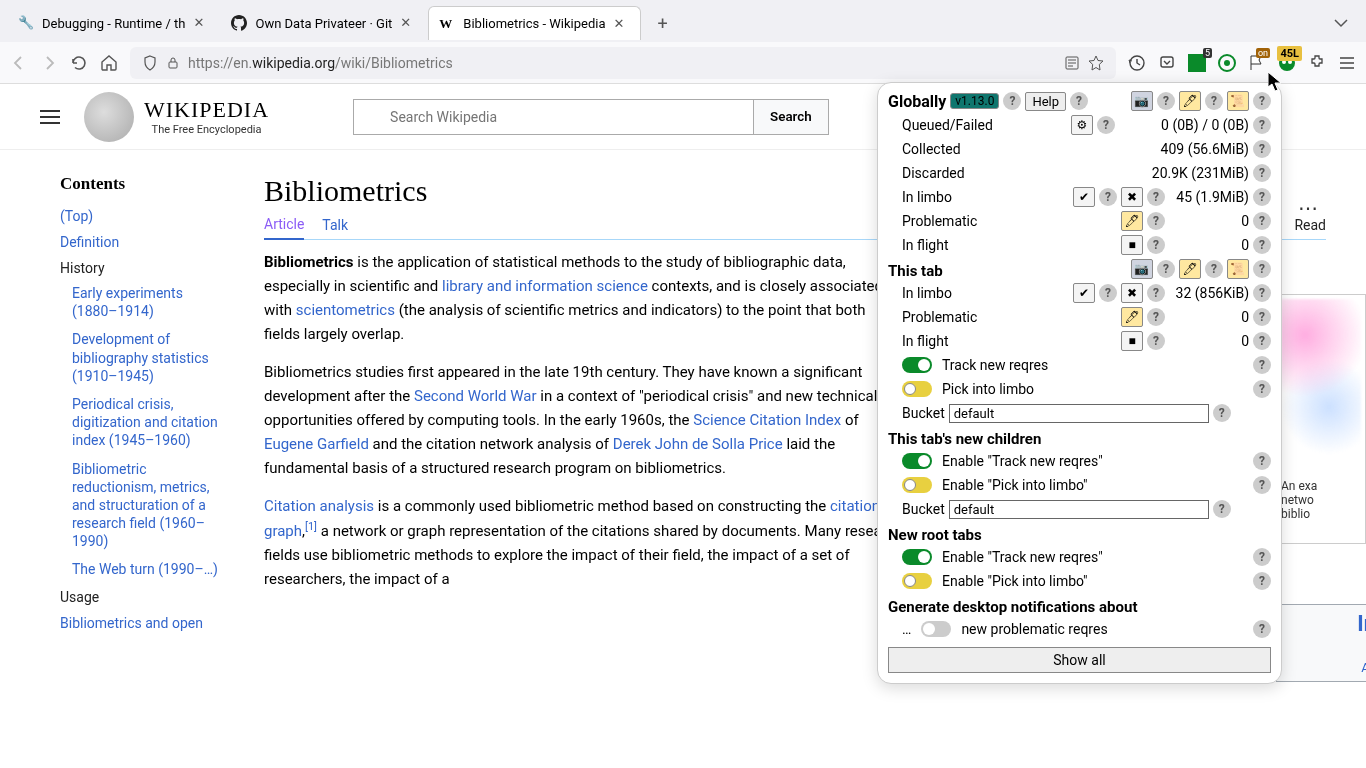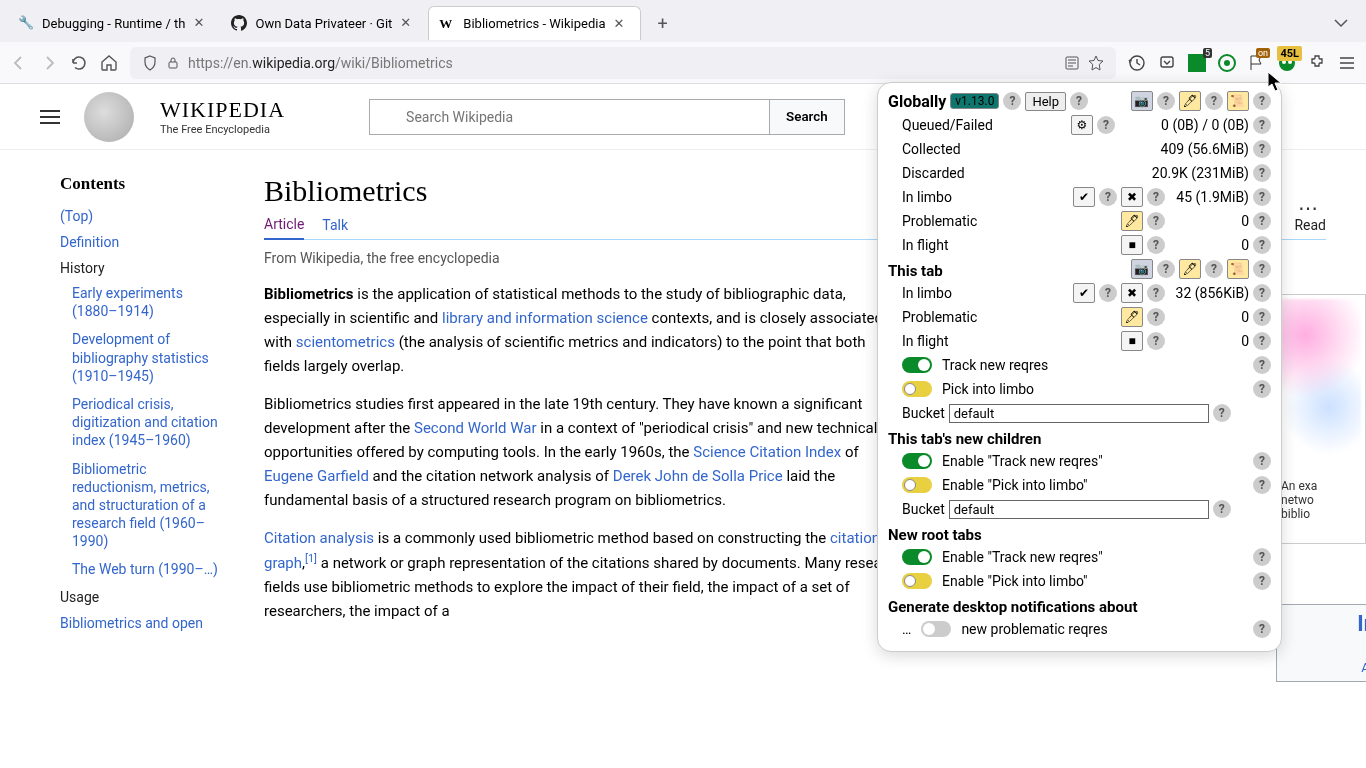--- a/index.html
+++ b/index.html
@@ -24,21 +24,21 @@
 .url-text { flex: 1; color: #777; font-size: 14px; }
 .url-text .host { color: #222; }
 .toolbar-icon { color: #444; cursor: pointer; display: flex; align-items: center; position: relative; }
 .ext-badge { position: absolute; top: -6px; right: -6px; background: #333; color: #fff; font-size: 9px; padding: 0 2px; border-radius: 2px; }
 
 
 .wiki-page { position: absolute; top: 84px; left: 0; right: 0; bottom: 0; background: #fff; display: flex; }
 .wiki-header { position: absolute; top: 0; left: 0; right: 0; height: 66px; display: flex; align-items: center; padding: 0 40px; gap: 24px; border-bottom: 1px solid #eee; }
 .hamburger { display: flex; flex-direction: column; gap: 4px; cursor: pointer; }
 .hamburger span { width: 20px; height: 2px; background: #333; }
-.wiki-logo { display: flex; align-items: center; gap: 26px; }
+.wiki-logo { display: flex; align-items: center; gap: 10px; text-align: center; }
 .wiki-globe { width: 50px; height: 50px; background: radial-gradient(circle at 40% 40%, #ddd, #aaa); border-radius: 50%; }
 .wiki-title-block { display: flex; flex-direction: column; }
 .wiki-wordmark { font-family: "Linux Libertine", Georgia, serif; font-size: 22px; letter-spacing: 1px; }
 .wiki-tagline { font-size: 11px; color: #333; }
 .wiki-search-wrap { display: flex; margin-left: 60px; }
 .wiki-search { width: 400px; height: 36px; border: 1px solid #aaa; border-right: none; padding: 0 12px 0 36px; font-size: 14px; position: relative; }
 .search-wrap-inner { position: relative; }
 .search-icon-inner { position: absolute; left: 10px; top: 50%; transform: translateY(-50%); color: #888; }
 .wiki-search-btn { border: 1px solid #aaa; background: #f8f9fa; padding: 0 16px; height: 36px; font-weight: 600; cursor: pointer; }
 
@@ -47,21 +47,21 @@
 .toc-list { list-style: none; }
 .toc-list li { margin-bottom: 10px; }
 .toc-list li a { color: #3366cc; text-decoration: none; }
 .toc-sublist { list-style: none; padding-left: 12px; margin-top: 8px; }
 .toc-sublist li { margin-bottom: 10px; line-height: 1.3; }
 
 .wiki-main { flex: 1; padding: 90px 40px 20px 24px; overflow: hidden; position: relative; }
 .article-title { font-family: "Linux Libertine", Georgia, serif; font-size: 30px; font-weight: normal; margin-bottom: 8px; }
 .article-tabs { display: flex; border-bottom: 1px solid #a7d7f9; margin-bottom: 10px; gap: 18px; font-size: 14px; align-items: center; }
 .article-tabs .atab { padding-bottom: 6px; color: #3366cc; cursor: pointer; }
-.article-tabs .atab.active { color: #701a75; border-bottom: 2px solid #3366cc; margin-bottom: -1px; text-align: center; }
+.article-tabs .atab.active { color: #8b5cf6; border-bottom: 2px solid #3366cc; margin-bottom: -1px; text-align: center; }
 .article-tabs .spacer { flex: 1; }
 .subtitle { font-size: 14px; color: #555; margin-bottom: 16px; }
 .article-body { font-size: 15px; line-height: 1.6; max-width: 640px; }
 .article-body p { margin-bottom: 14px; }
 .article-body a { color: #3366cc; text-decoration: none; }
 .article-body b { font-weight: 700; }
 .sup { font-size: 11px; vertical-align: super; color: #3366cc; }
 
 .infobox-fragment { position: absolute; right: 0; top: 210px; width: 90px; height: 250px; border: 1px solid #ccc; padding: 4px; overflow: hidden; }
 .infobox-fragment .blur { filter: blur(1px); opacity: .6; background: radial-gradient(circle at 30% 20%, #f7c, transparent 40%), radial-gradient(circle at 60% 60%, #acf, transparent 40%); height: 180px; }
@@ -284,21 +284,20 @@
   </nav>
 
   <main class="wiki-main">
     <h1 class="article-title">Bibliometrics</h1>
     <div class="article-tabs">
       <span class="atab active">Article</span>
       <span class="atab">Talk</span>
       <span class="spacer"></span>
       <span class="atab" style="color:#222;">Read</span>
     </div>
-    <div class="subtitle">From Wikipedia, the free encyclopedia</div>
     <div class="article-body">
       <p><b>Bibliometrics</b><span> is the application of statistical methods to the study of bibliographic data, especially in scientific and </span><a>library and information science</a><span> contexts, and is closely associated with </span><a>scientometrics</a><span> (the analysis of scientific metrics and indicators) to the point that both fields largely overlap.</span></p>
       <p><span>Bibliometrics studies first appeared in the late 19th century. They have known a significant development after the </span><a>Second World War</a><span> in a context of "periodical crisis" and new technical opportunities offered by computing tools. In the early 1960s, the </span><a>Science Citation Index</a><span> of </span><a>Eugene Garfield</a><span> and the citation network analysis of </span><a>Derek John de Solla Price</a><span> laid the fundamental basis of a structured research program on bibliometrics.</span></p>
       <p><a>Citation analysis</a><span> is a commonly used bibliometric method based on constructing the </span><a>citation graph</a><span>,</span><span class="sup">[1]</span><span> a network or graph representation of the citations shared by documents. Many research fields use bibliometric methods to explore the impact of their field, the impact of a set of researchers, the impact of a</span></p>
     </div>
 
     <div class="infobox-fragment">
       <div class="blur"></div>
       <div class="infobox-caption">
         <span>An exa</span><br>
@@ -477,17 +476,18 @@
   <div class="ext-row">
       <span class="ext-subheading">Generate desktop notifications about</span>
     </div>
   <div class="ext-row ext-indent">
     <span>…</span>
     <span class="toggle off-g" style="margin-left:6px;"></span>
     <span class="label" style="margin-left:6px;">new problematic reqres</span>
     <span class="fill"></span>
     <span class="q-icon">?</span>
   </div>
+  <button class="show-all-btn">Show all</button>
 </div>
 
 <svg class="cursor-arrow" width="16" height="20" viewBox="0 0 16 20">
     <path d="M0 0l0 15 4-3 3 7 3-1-3-7 6 0z" fill="#000" stroke="#fff" stroke-width="1"></path>
   </svg>
 
 </body></html>

